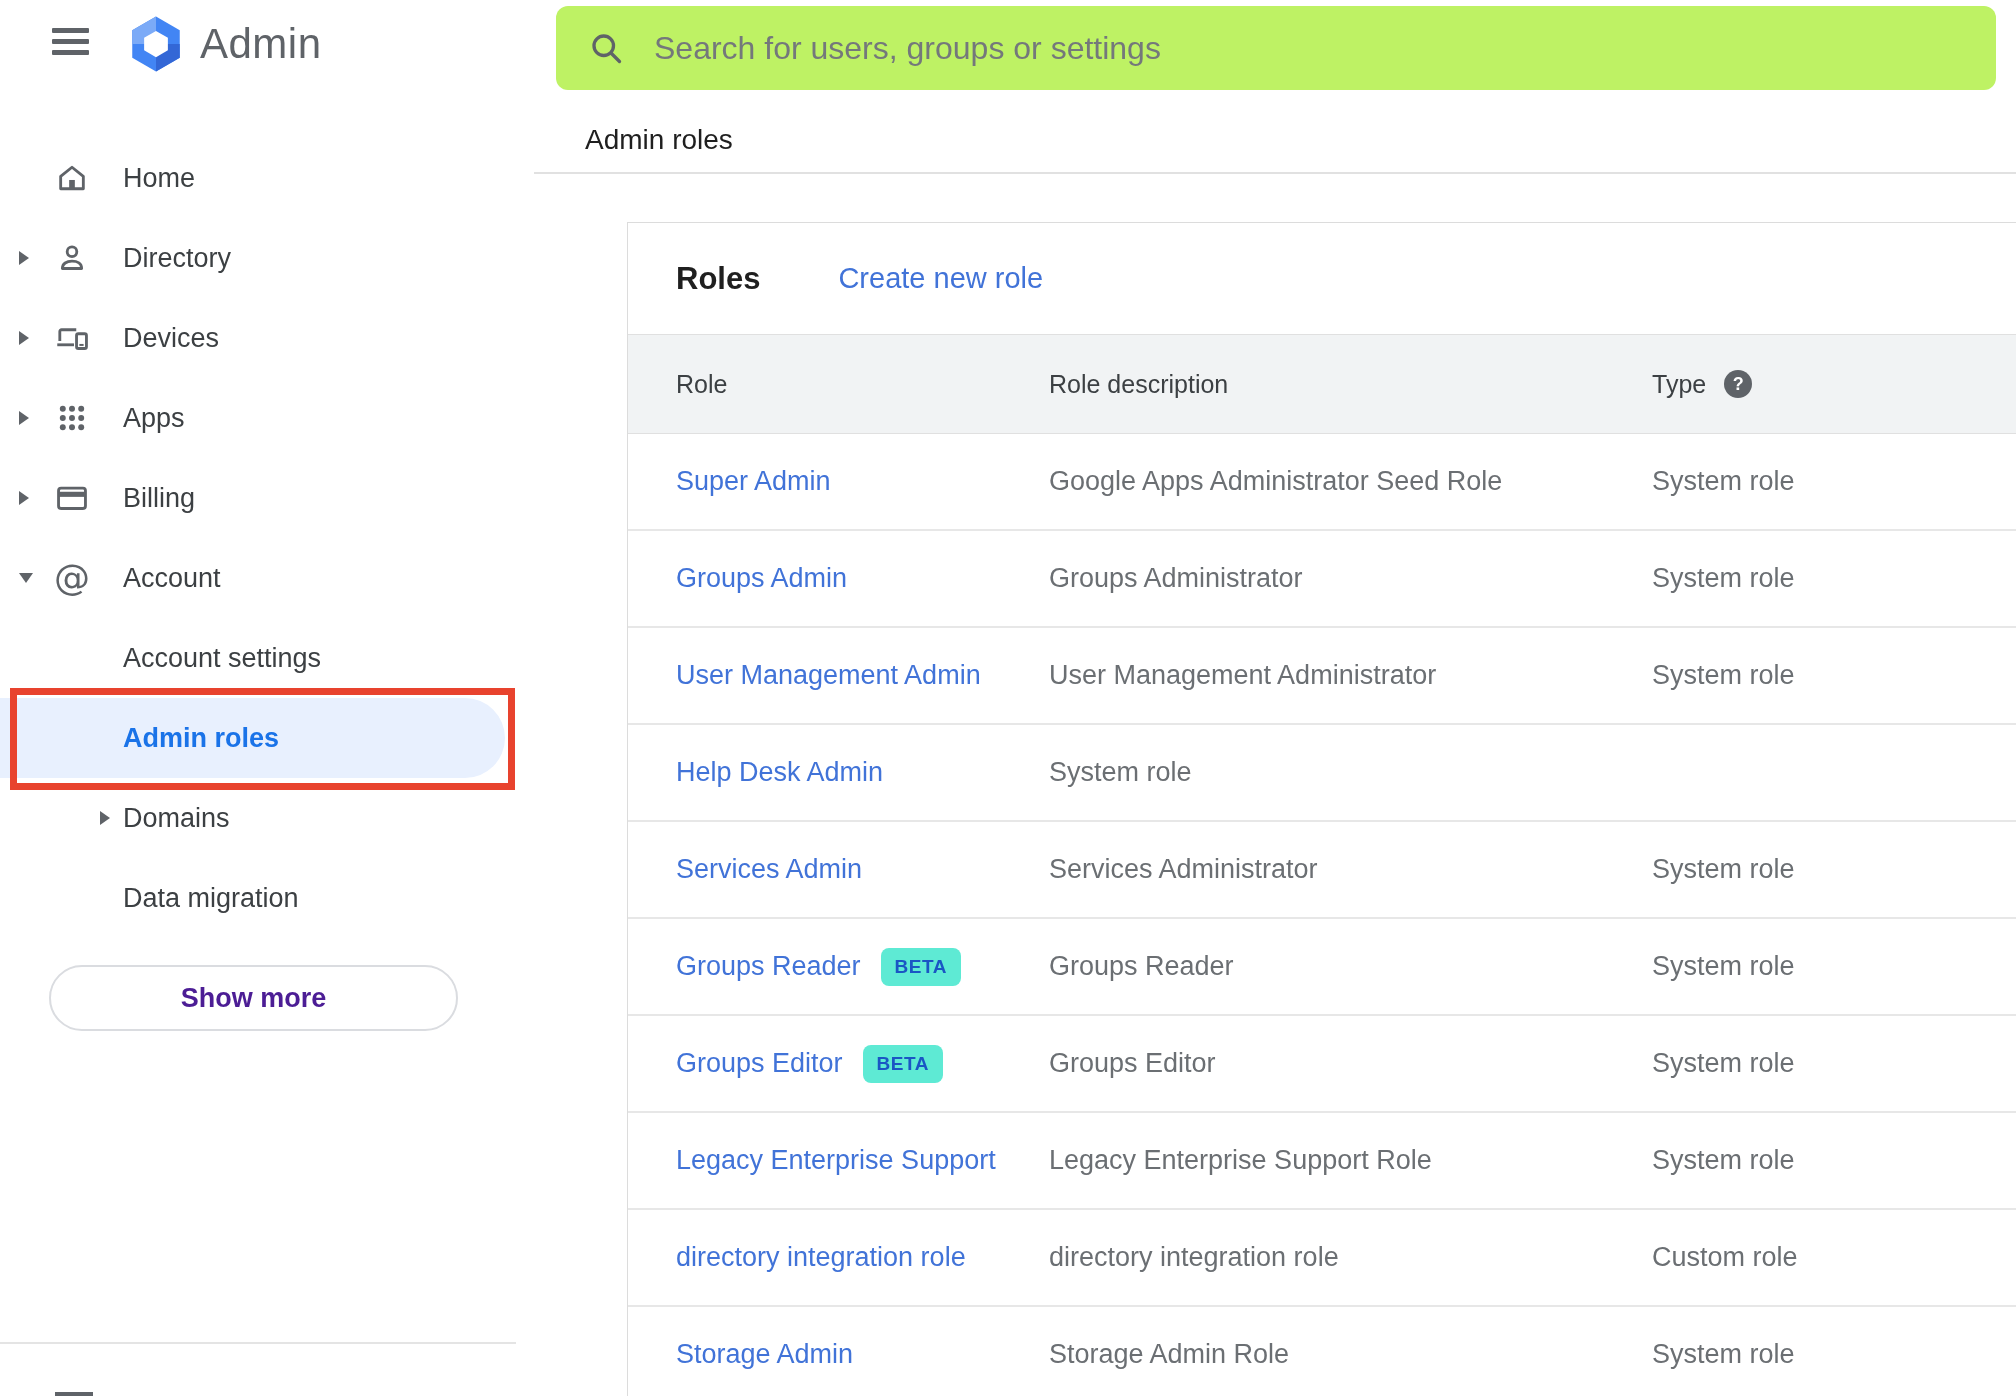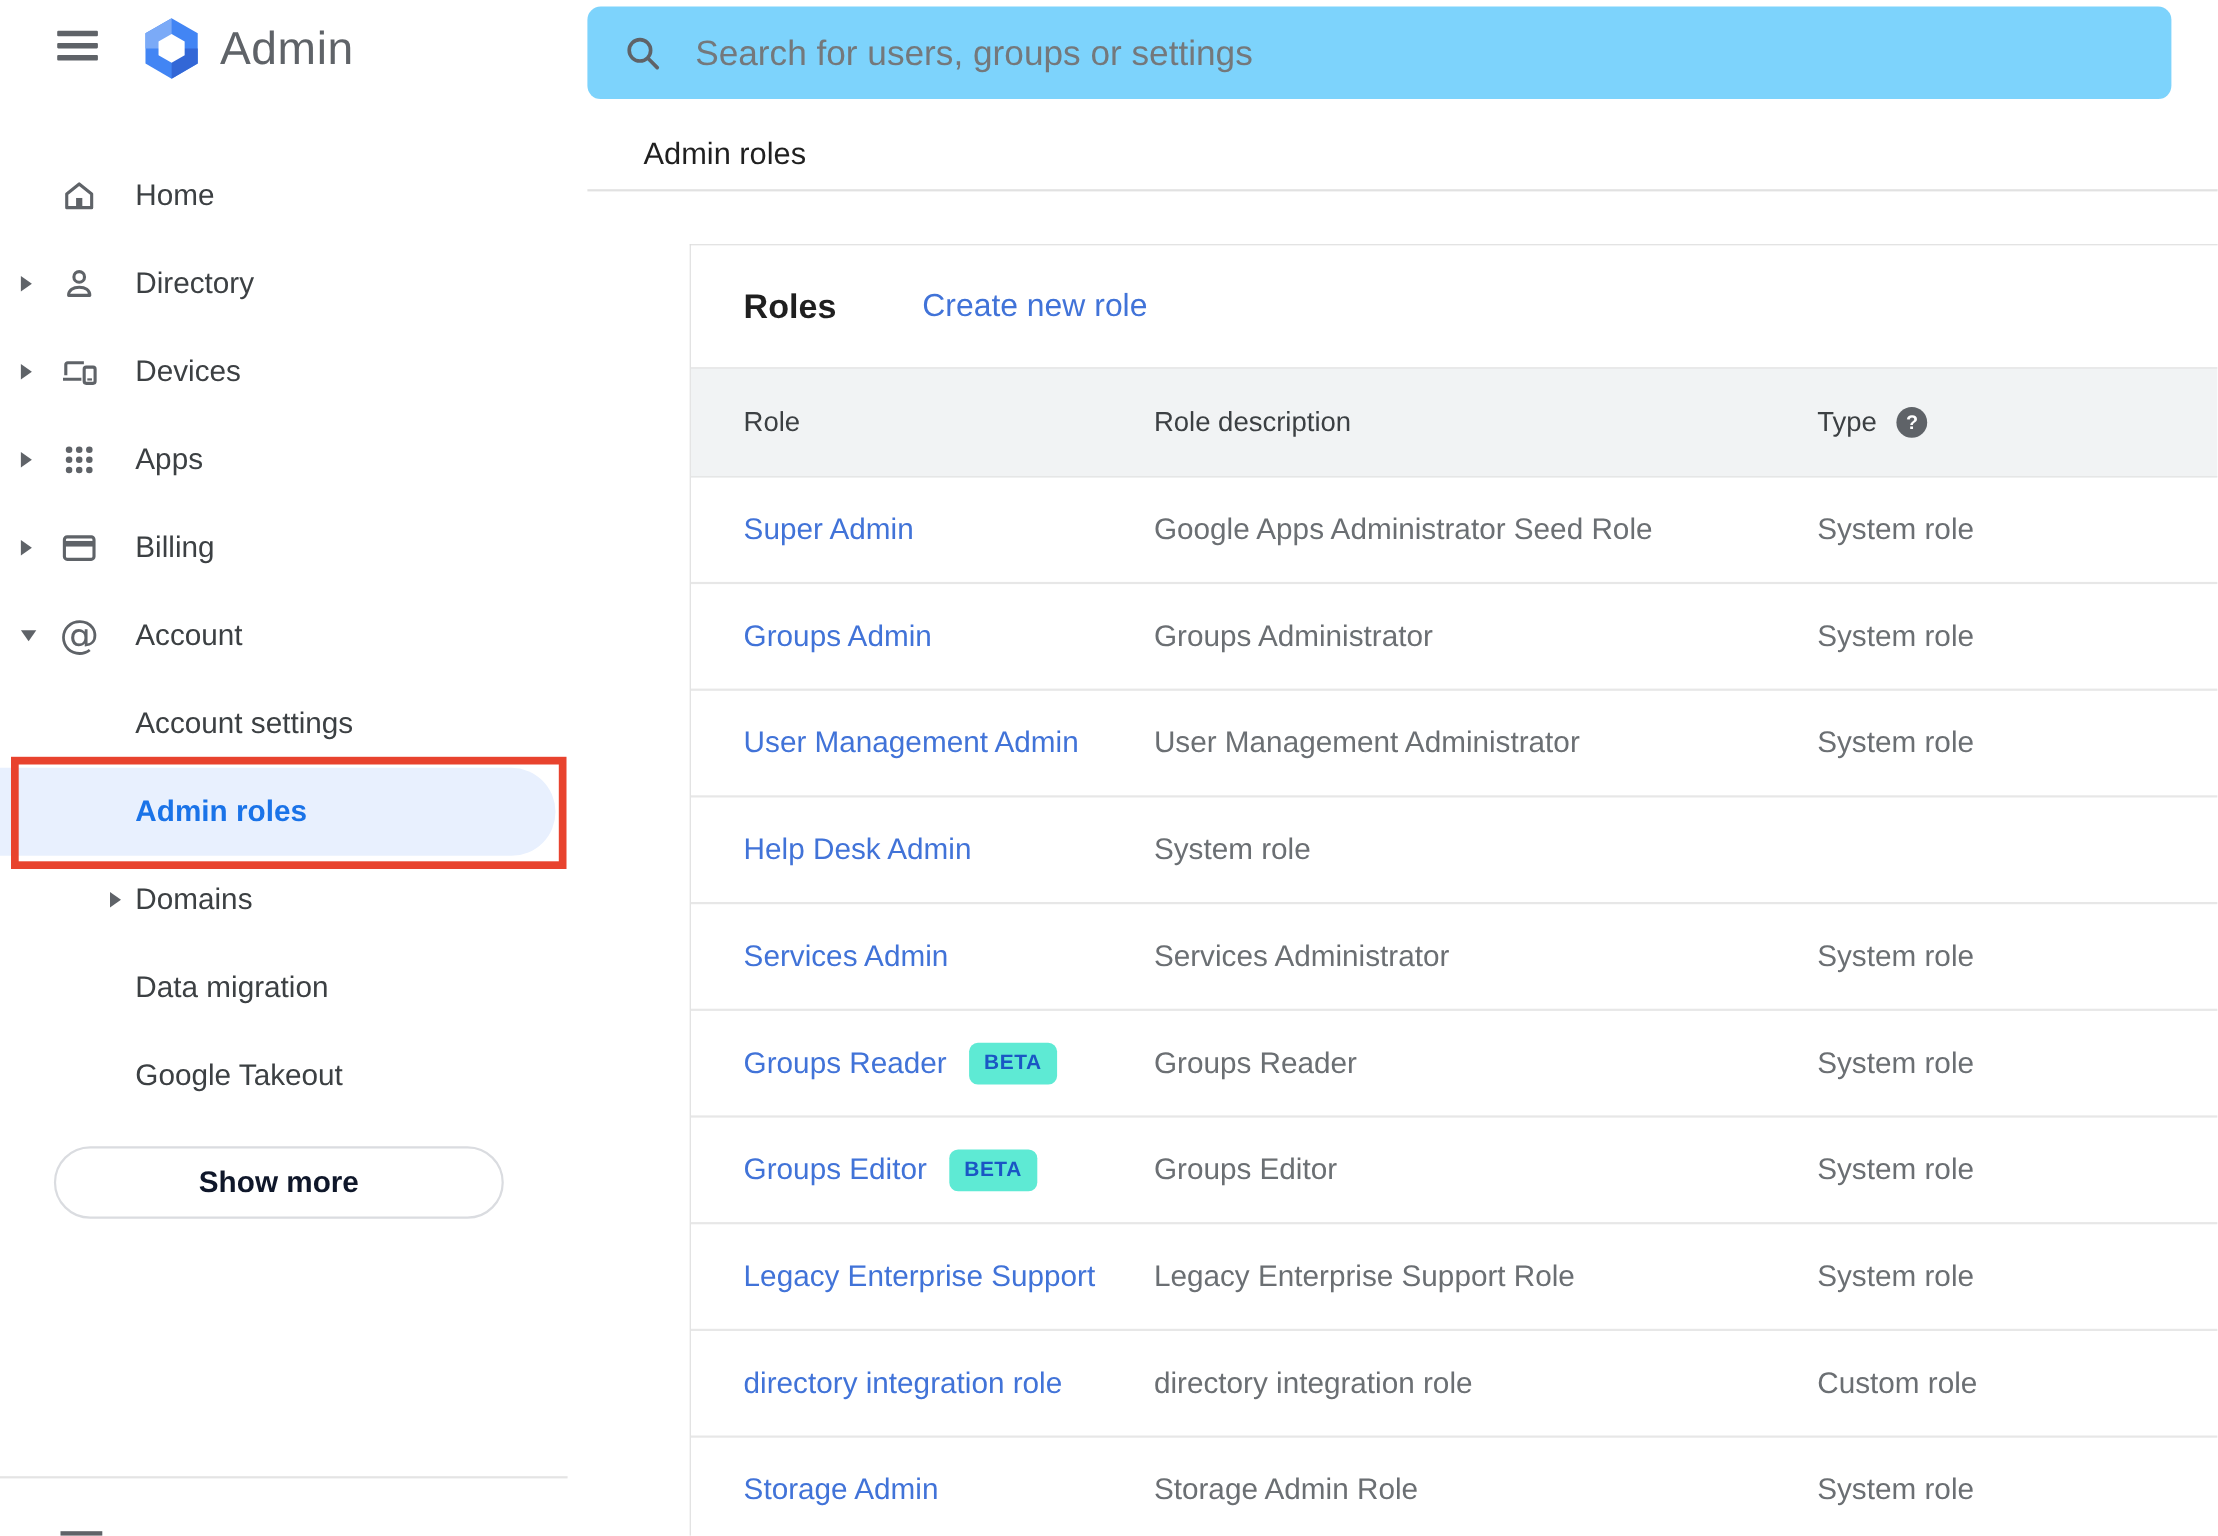--- a/index.html
+++ b/index.html
@@ -26,29 +26,29 @@
   .at-glyph { font-size:36px; color:#5f6368; font-family:"DejaVu Sans", sans-serif; line-height:1; }
   .nav-row .nlabel { position:absolute; left:123px; top:50%; transform:translateY(-50%);
     font-size:27px; color:#3c4043; white-space:nowrap; }
   .nav-row.sub .arrow { left:100px; }
   .nav-row.active { width:505px; background:#e8f0fe; border-radius:0 999px 999px 0; }
   .nav-row.active .nlabel { color:#1a73e8; font-weight:bold; }
 
   #annotation-box { position:absolute; left:10px; top:688px; width:505px; height:102px;
     border:7px solid #e8432e; pointer-events:none; }
 
-  #show-more { position:absolute; left:49px; top:1042px; width:409px; height:66px;
-    border:2px solid #dadce0; border-radius:33px; background:#fff; color:#0f172a;
+  #show-more { position:absolute; left:49px; top:965px; width:409px; height:66px;
+    border:2px solid #dadce0; border-radius:33px; background:#fff; color:#4c1d95;
     font-size:27px; font-weight:bold; font-family:"Liberation Sans", sans-serif; cursor:pointer; }
   #sidebar-bottom-divider { position:absolute; left:0; top:1342px; width:516px; height:2px; background:#e4e4e4; }
   #partial-icon { position:absolute; left:55px; top:1392px; width:38px; height:4px; background:#5f6368; }
 
   
-  #searchbar { position:absolute; left:534px; top:6px; width:1440px; height:84px;
-    background:#7dd3fc; border-radius:12px; display:flex; align-items:center; }
+  #searchbar { position:absolute; left:556px; top:6px; width:1440px; height:84px;
+    background:#bef264; border-radius:12px; display:flex; align-items:center; }
   #searchbar .sicon { margin-left:32px; width:36px; height:36px; flex:0 0 auto; }
   #searchbar input { flex:1; border:none; outline:none; background:transparent;
     font-size:32px; color:#3c4043; margin-left:30px; font-family:"Liberation Sans", sans-serif; }
   #searchbar input::placeholder { color:#74787b; opacity:1; }
 
   #breadcrumb { position:absolute; left:585px; top:124px; font-size:28px; color:#1f1f1f; }
   #top-divider { position:absolute; left:534px; top:172px; width:1482px; height:2px; background:#e1e1e1; }
 
   #card { position:absolute; left:627px; top:222px; width:1389px; height:1174px;
     background:#fff; border-left:1px solid #dcdcdc; border-top:1px solid #dcdcdc; overflow:hidden; }

